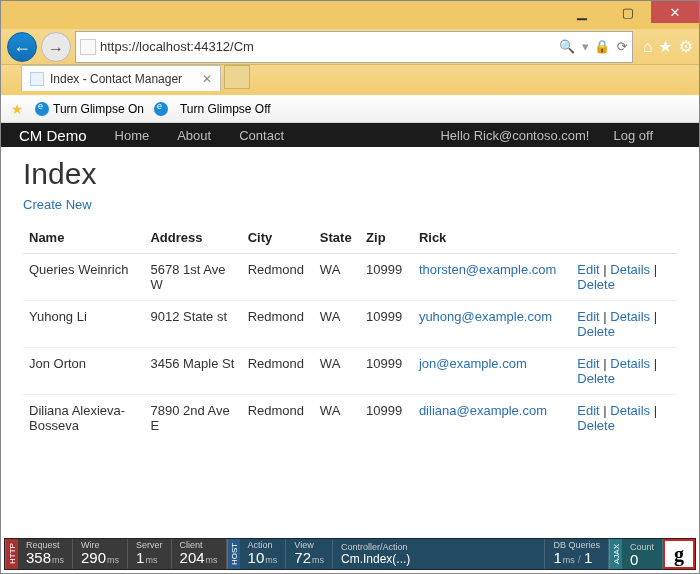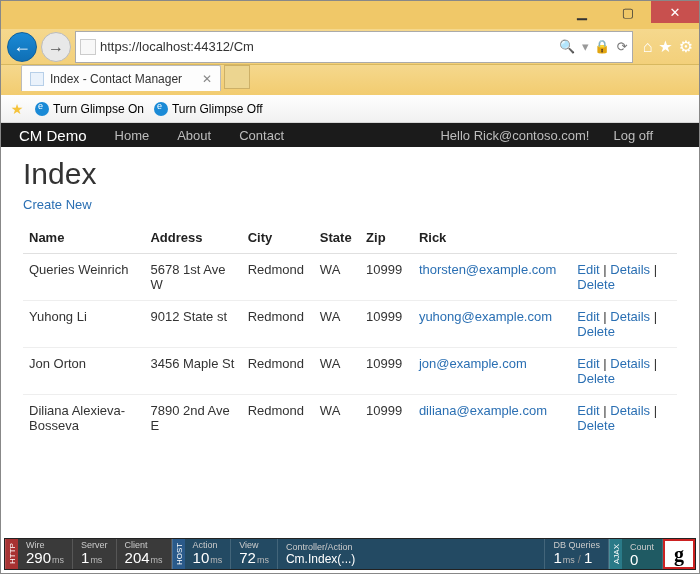--- a/index.html
+++ b/index.html
@@ -99,21 +99,21 @@
   </div>
   <div class="newtab"></div>
 </div>
 
 <div class="bmbar">
   <span class="star">★</span>
   <span style="display:flex;align-items:center;gap:4px">
     <span class="ei"></span>
     <a>Turn Glimpse On</a>
   </span>
-  <span style="display:flex;align-items:flex-end;gap:4px">
+  <span style="display:flex;align-items:flex-end;gap:12px">
     <span class="ei"></span>
     <a>Turn Glimpse Off</a>
   </span>
 </div>
 
 <div class="appnav">
   <span class="brand">CM Demo</span>
   <a>Home</a>
   <a>About</a>
   <a>Contact</a>
@@ -174,20 +174,24 @@
             <td><a>diliana@example.com</a></td>
             <td><a>Edit</a> | <a>Details</a> | <a>Delete</a></td>
           </tr>
         </tbody>
   </table>
 </div>
 
 <div class="glimpse">
   <div class="gseg g-http">HTTP</div>
   <div class="gseg gdark">
+    <span class="lbl">Request</span>
+    <span class="val"><span>358</span><span class="unit">ms</span></span>
+  </div>
+  <div class="gseg gdark">
     <span class="lbl">Wire</span>
     <span class="val"><span>290</span><span class="unit">ms</span></span>
   </div>
   <div class="gseg gdark">
     <span class="lbl">Server</span>
     <span class="val"><span>1</span><span class="unit">ms</span></span>
   </div>
   <div class="gseg gdark">
     <span class="lbl">Client</span>
     <span class="val"><span>204</span><span class="unit">ms</span></span>

